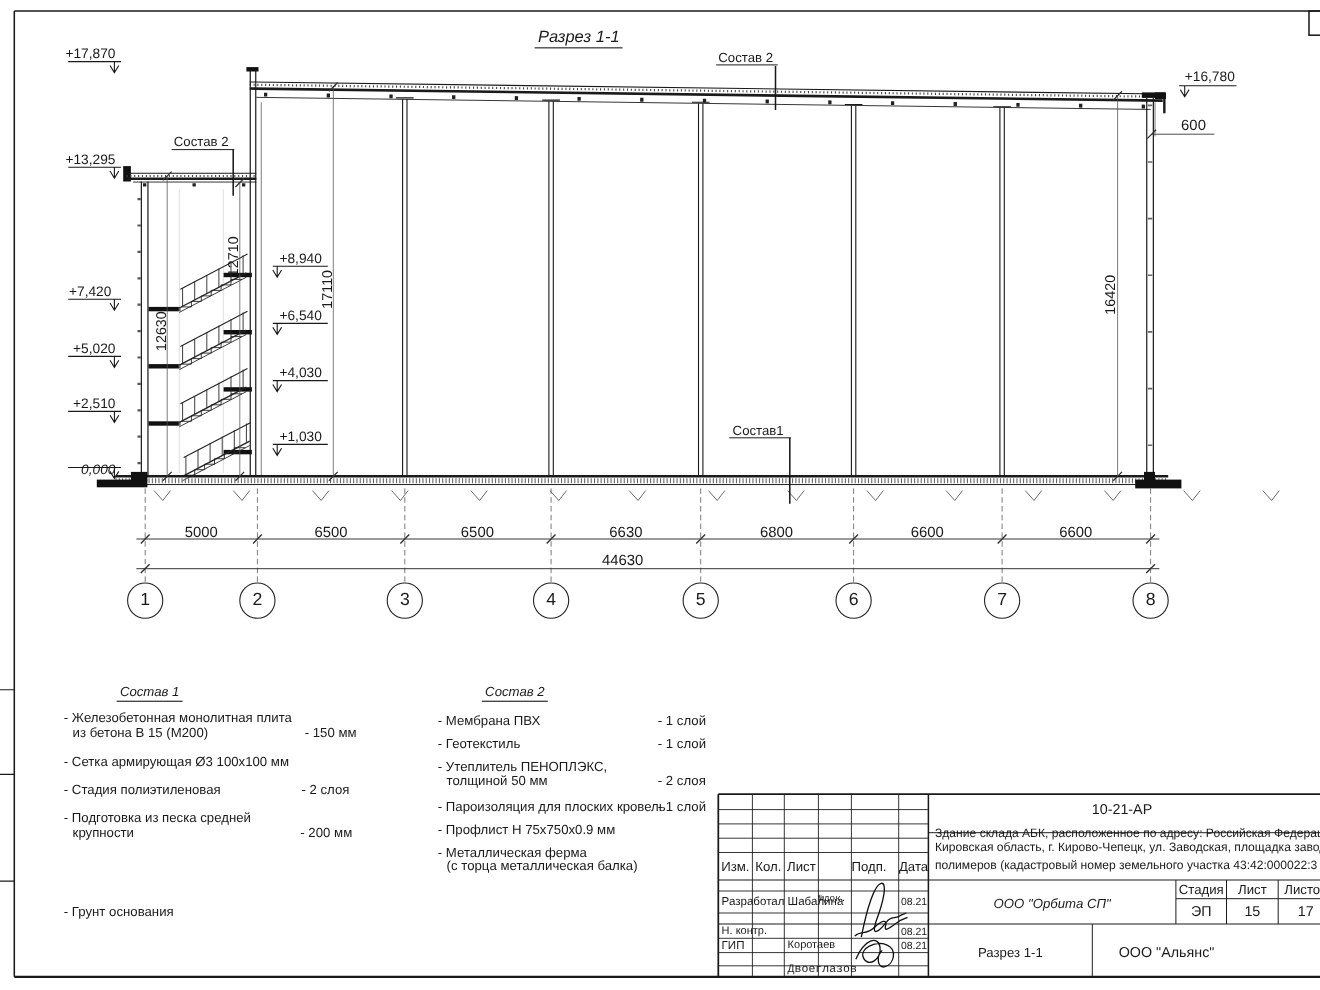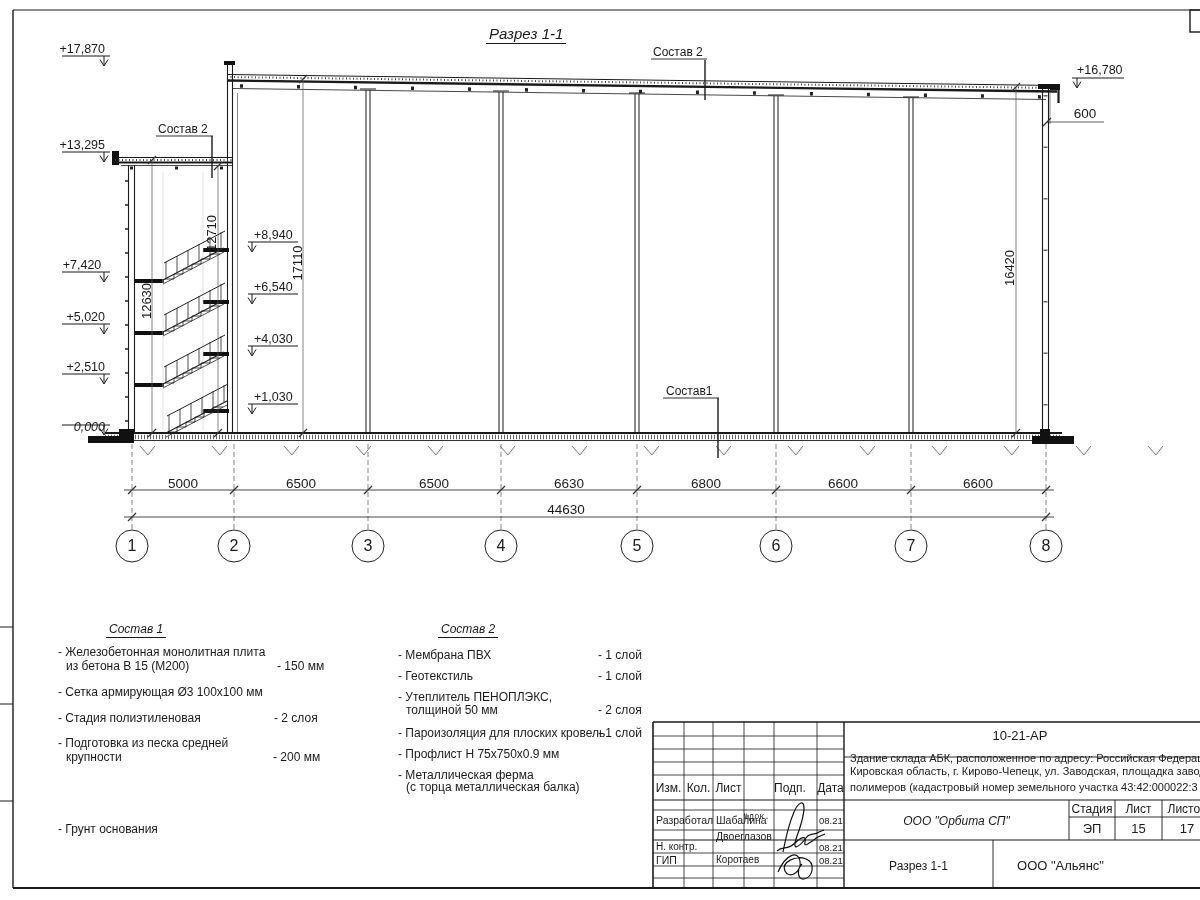--- a/index.html
+++ b/index.html
@@ -311,21 +311,21 @@
 <div class="tbc" style="left:684px;top:781px;width:29px;font-size:12px;">Кол.</div>
 <div class="tbc" style="left:713px;top:781px;width:31px;font-size:12px;">Лист</div>
 <div class="tbc" style="left:744px;top:812px;width:22px;font-size:8.5px;font-family:Liberation Mono, monospace;">№док.</div>
 <div class="tbc" style="left:774px;top:781px;width:20px;font-size:12px;">Подп.</div>
 <div class="tbc" style="left:817px;top:781px;width:27px;font-size:12px;">Дата</div>
 
 <div class="t" style="left:656px;top:814px;font-size:10.5px;">Разработал</div>
 <div class="t" style="left:716px;top:814px;font-size:10.5px;">Шабалина</div>
 <div class="t" style="left:819px;top:815px;font-size:9.5px;">08.21</div>
 <div class="t" style="left:656px;top:841px;font-size:10px;">Н. контр.</div>
-<div class="t" style="left:716px;top:830px;font-size:10.5px;">Двоеглазов</div>
+<div class="t" style="left:716px;top:876px;font-size:10.5px;font-family:Liberation Mono, monospace;">Двоеглазов</div>
 <div class="t" style="left:819px;top:842px;font-size:9.5px;">08.21</div>
 <div class="t" style="left:656px;top:854px;font-size:10.5px;">ГИП</div>
 <div class="t" style="left:716px;top:854px;font-size:10px;">Коротаев</div>
 <div class="t" style="left:819px;top:855px;font-size:9.5px;">08.21</div>
 
 <div class="tbc ital" style="left:844px;top:814px;width:225px;font-size:12px;">ООО "Орбита СП"</div>
 
 <div class="tbc" style="left:1069px;top:802px;width:46px;font-size:12px;">Стадия</div>
 <div class="tbc" style="left:1115px;top:802px;width:47px;font-size:12px;">Лист</div>
 <div class="tbc" style="left:1162px;top:802px;width:50px;font-size:12px;">Листов</div>

